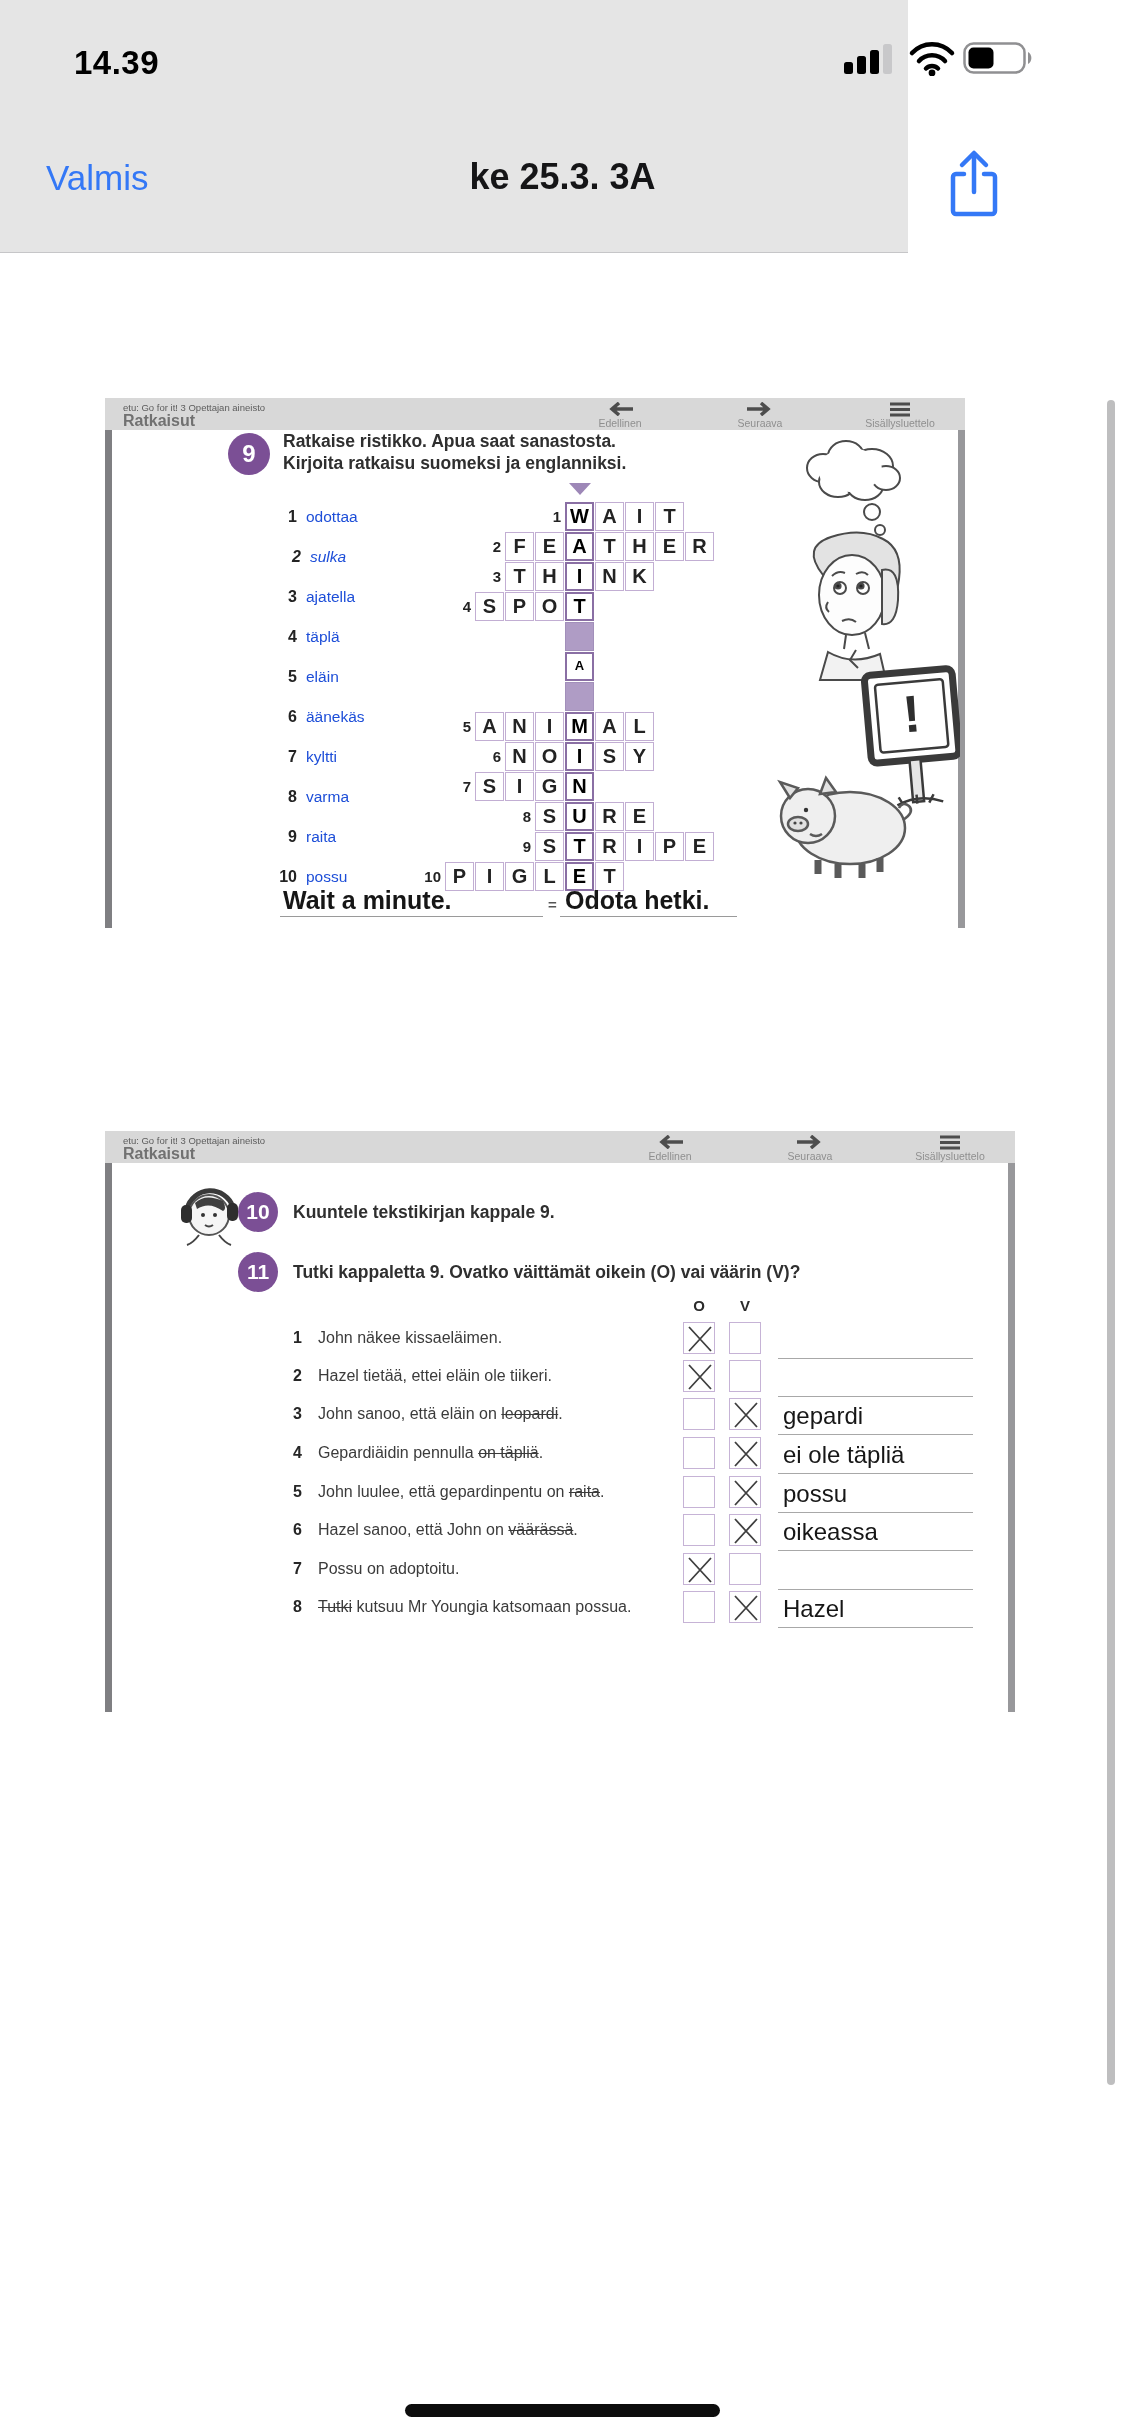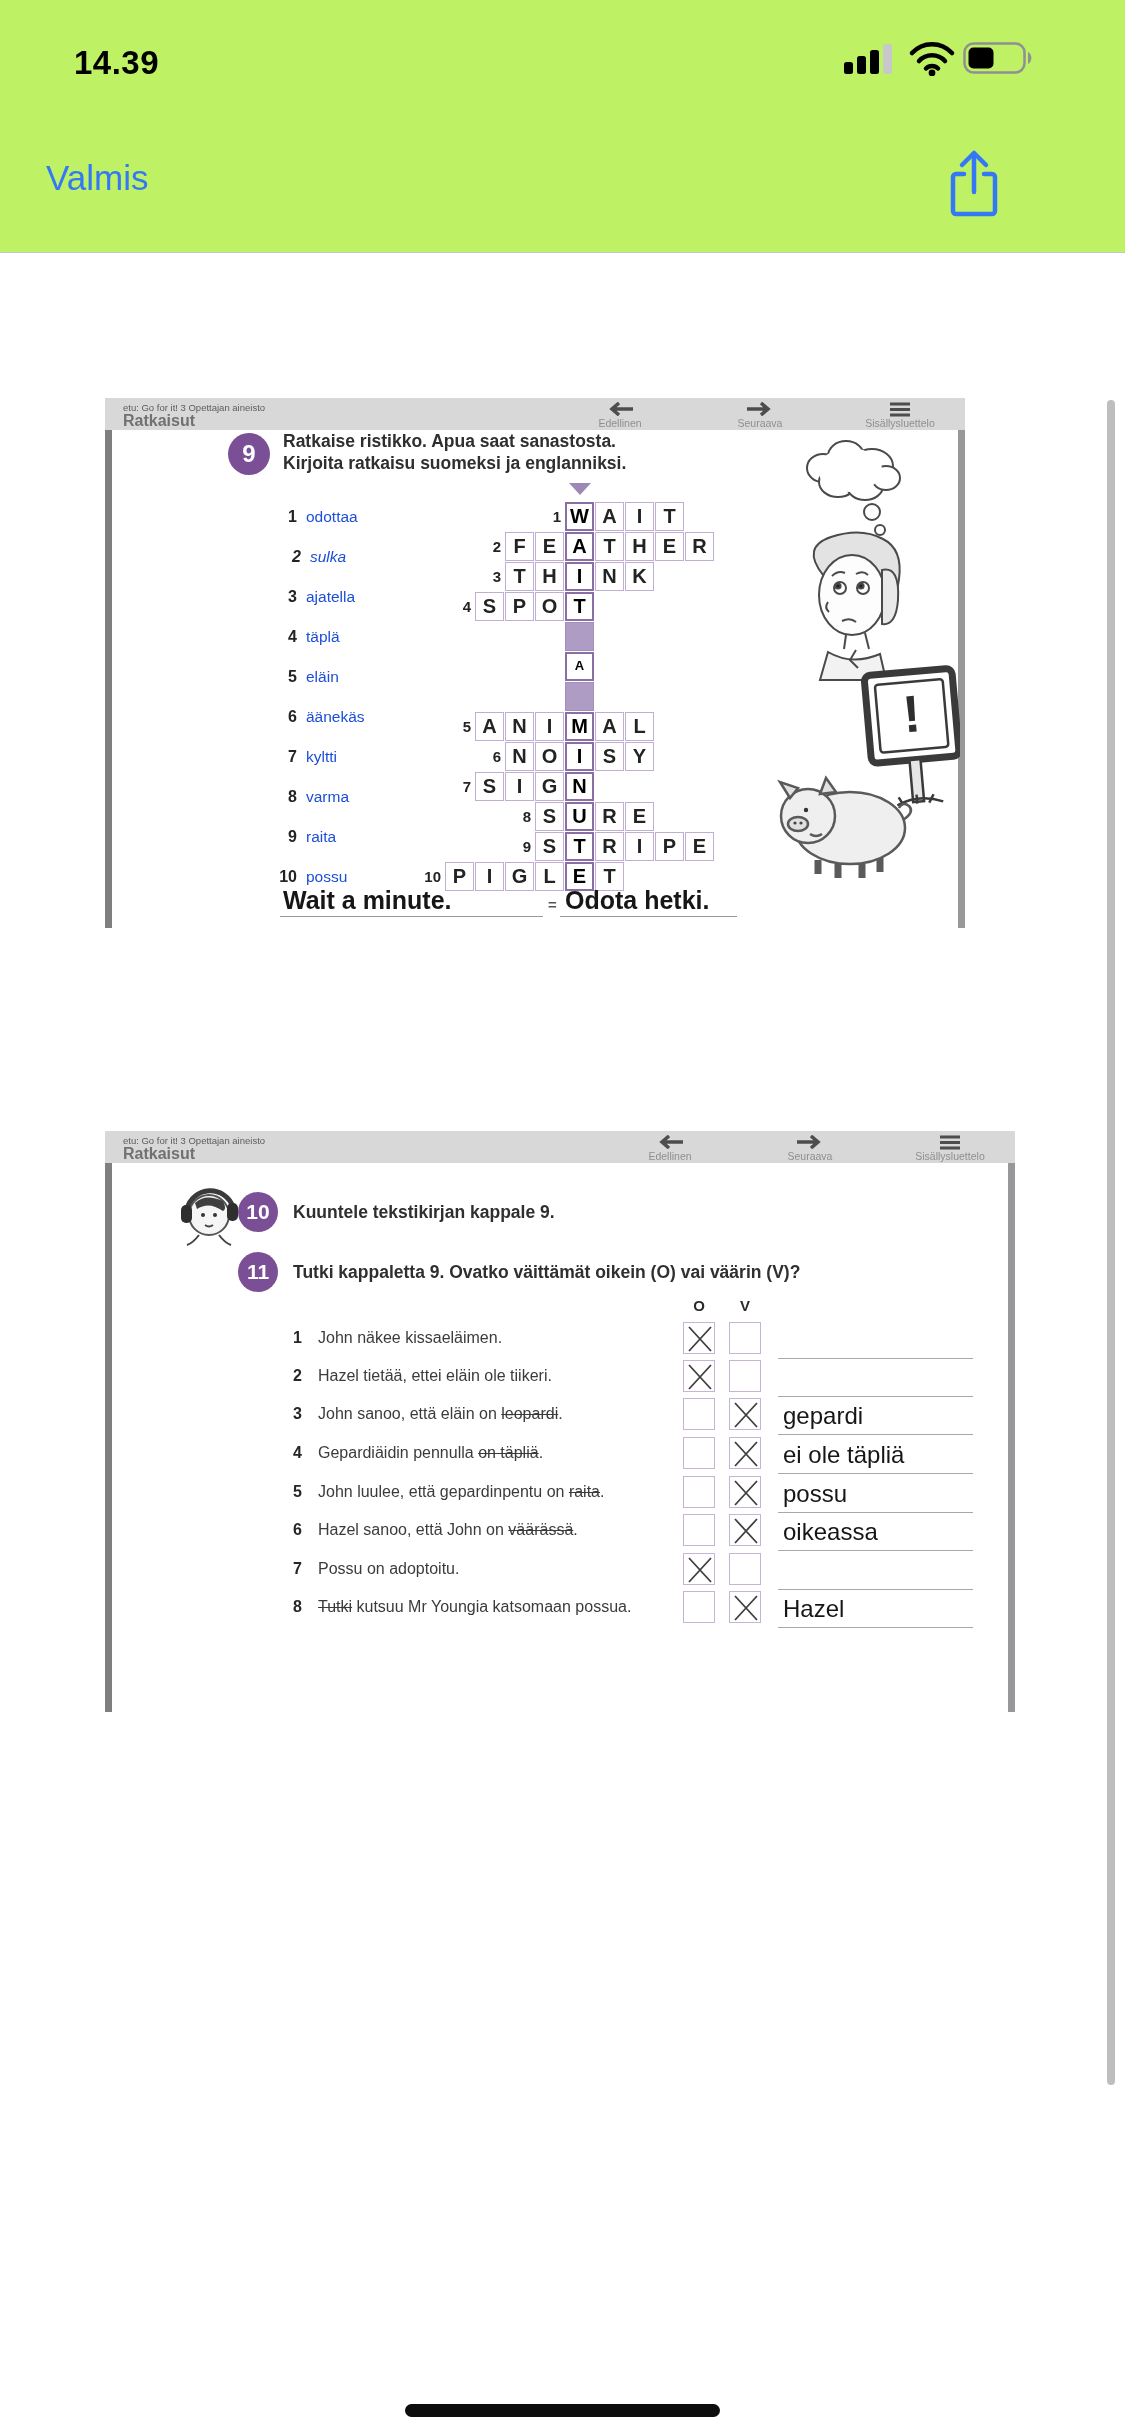--- a/index.html
+++ b/index.html
@@ -1,20 +1,20 @@
 <!DOCTYPE html>
 <html><head>
 <meta charset="utf-8">
 <style>
   html,body{margin:0;padding:0;background:#ffffff;}
   .screen{position:relative;width:1125px;height:2436px;background:#ffffff;overflow:hidden;
           font-family:"Liberation Sans",sans-serif;}
   .abs{position:absolute;}
   
-  .topbar{position:absolute;left:0;top:0;width:1125px;height:252px;background:#bef264;
+  .topbar{position:absolute;left:0;top:0;width:908px;height:252px;background:#e5e5e5;
           border-bottom:1px solid #c6c6c8;}
   .time{position:absolute;left:74px;top:44px;font-size:33px;font-weight:bold;color:#000;letter-spacing:.5px;}
   .navrow{position:absolute;left:0;top:140px;width:1125px;height:90px;}
   .done{position:absolute;left:46px;top:18px;font-size:35px;color:#3478f6;background:none;border:none;padding:0;
         font-family:"Liberation Sans",sans-serif;}
   .navtitle{position:absolute;left:0;top:16px;width:1125px;text-align:center;font-size:36px;font-weight:bold;color:#151517;}
   
   .docpage{position:absolute;background:#ffffff;}
   .docheader{position:absolute;left:0;top:0;right:0;height:32px;background:#d8d8d8;}
   .dh-crumb{position:absolute;left:18px;top:4px;font-size:9.5px;color:#5c5c5c;white-space:nowrap;}
@@ -78,20 +78,21 @@
       <circle cx="24" cy="33" r="3.4" fill="#000"></circle>
     </svg>
     <svg class="abs" style="left:963px;top:40px" width="74" height="36" viewBox="0 0 74 36">
       <rect x="1.5" y="3.5" width="60" height="29" rx="9" fill="none" stroke="#909092" stroke-width="2.5"></rect>
       <path d="M65 12 a 7 7 0 0 1 0 12 z" fill="#909092"></path>
       <rect x="5.5" y="7.5" width="25" height="21" rx="5" fill="#000"></rect>
     </svg>
 
     <div class="navrow">
       <button class="done">Valmis</button>
+      <div class="navtitle">ke 25.3. 3A</div>
       <svg class="abs" style="left:944px;top:4px;cursor:pointer" width="60" height="78" viewBox="0 0 60 78">
         <path d="M30 10 V 48" stroke="#3478f6" stroke-width="4.5" fill="none" stroke-linecap="round"></path>
         <path d="M18 21 L30 9 L42 21" stroke="#3478f6" stroke-width="4.5" fill="none" stroke-linecap="round" stroke-linejoin="round"></path>
         <path d="M20 30 H12 a3 3 0 0 0 -3 3 V 67 a3 3 0 0 0 3 3 H48 a3 3 0 0 0 3 -3 V 33 a3 3 0 0 0 -3 -3 H40" stroke="#3478f6" stroke-width="4.5" fill="none" stroke-linecap="round"></path>
       </svg>
     </div>
   </div>
 
   <section class="docpage" id="page1" style="left:105px;top:398px;width:860px;height:530px;">
     <div class="docheader">

